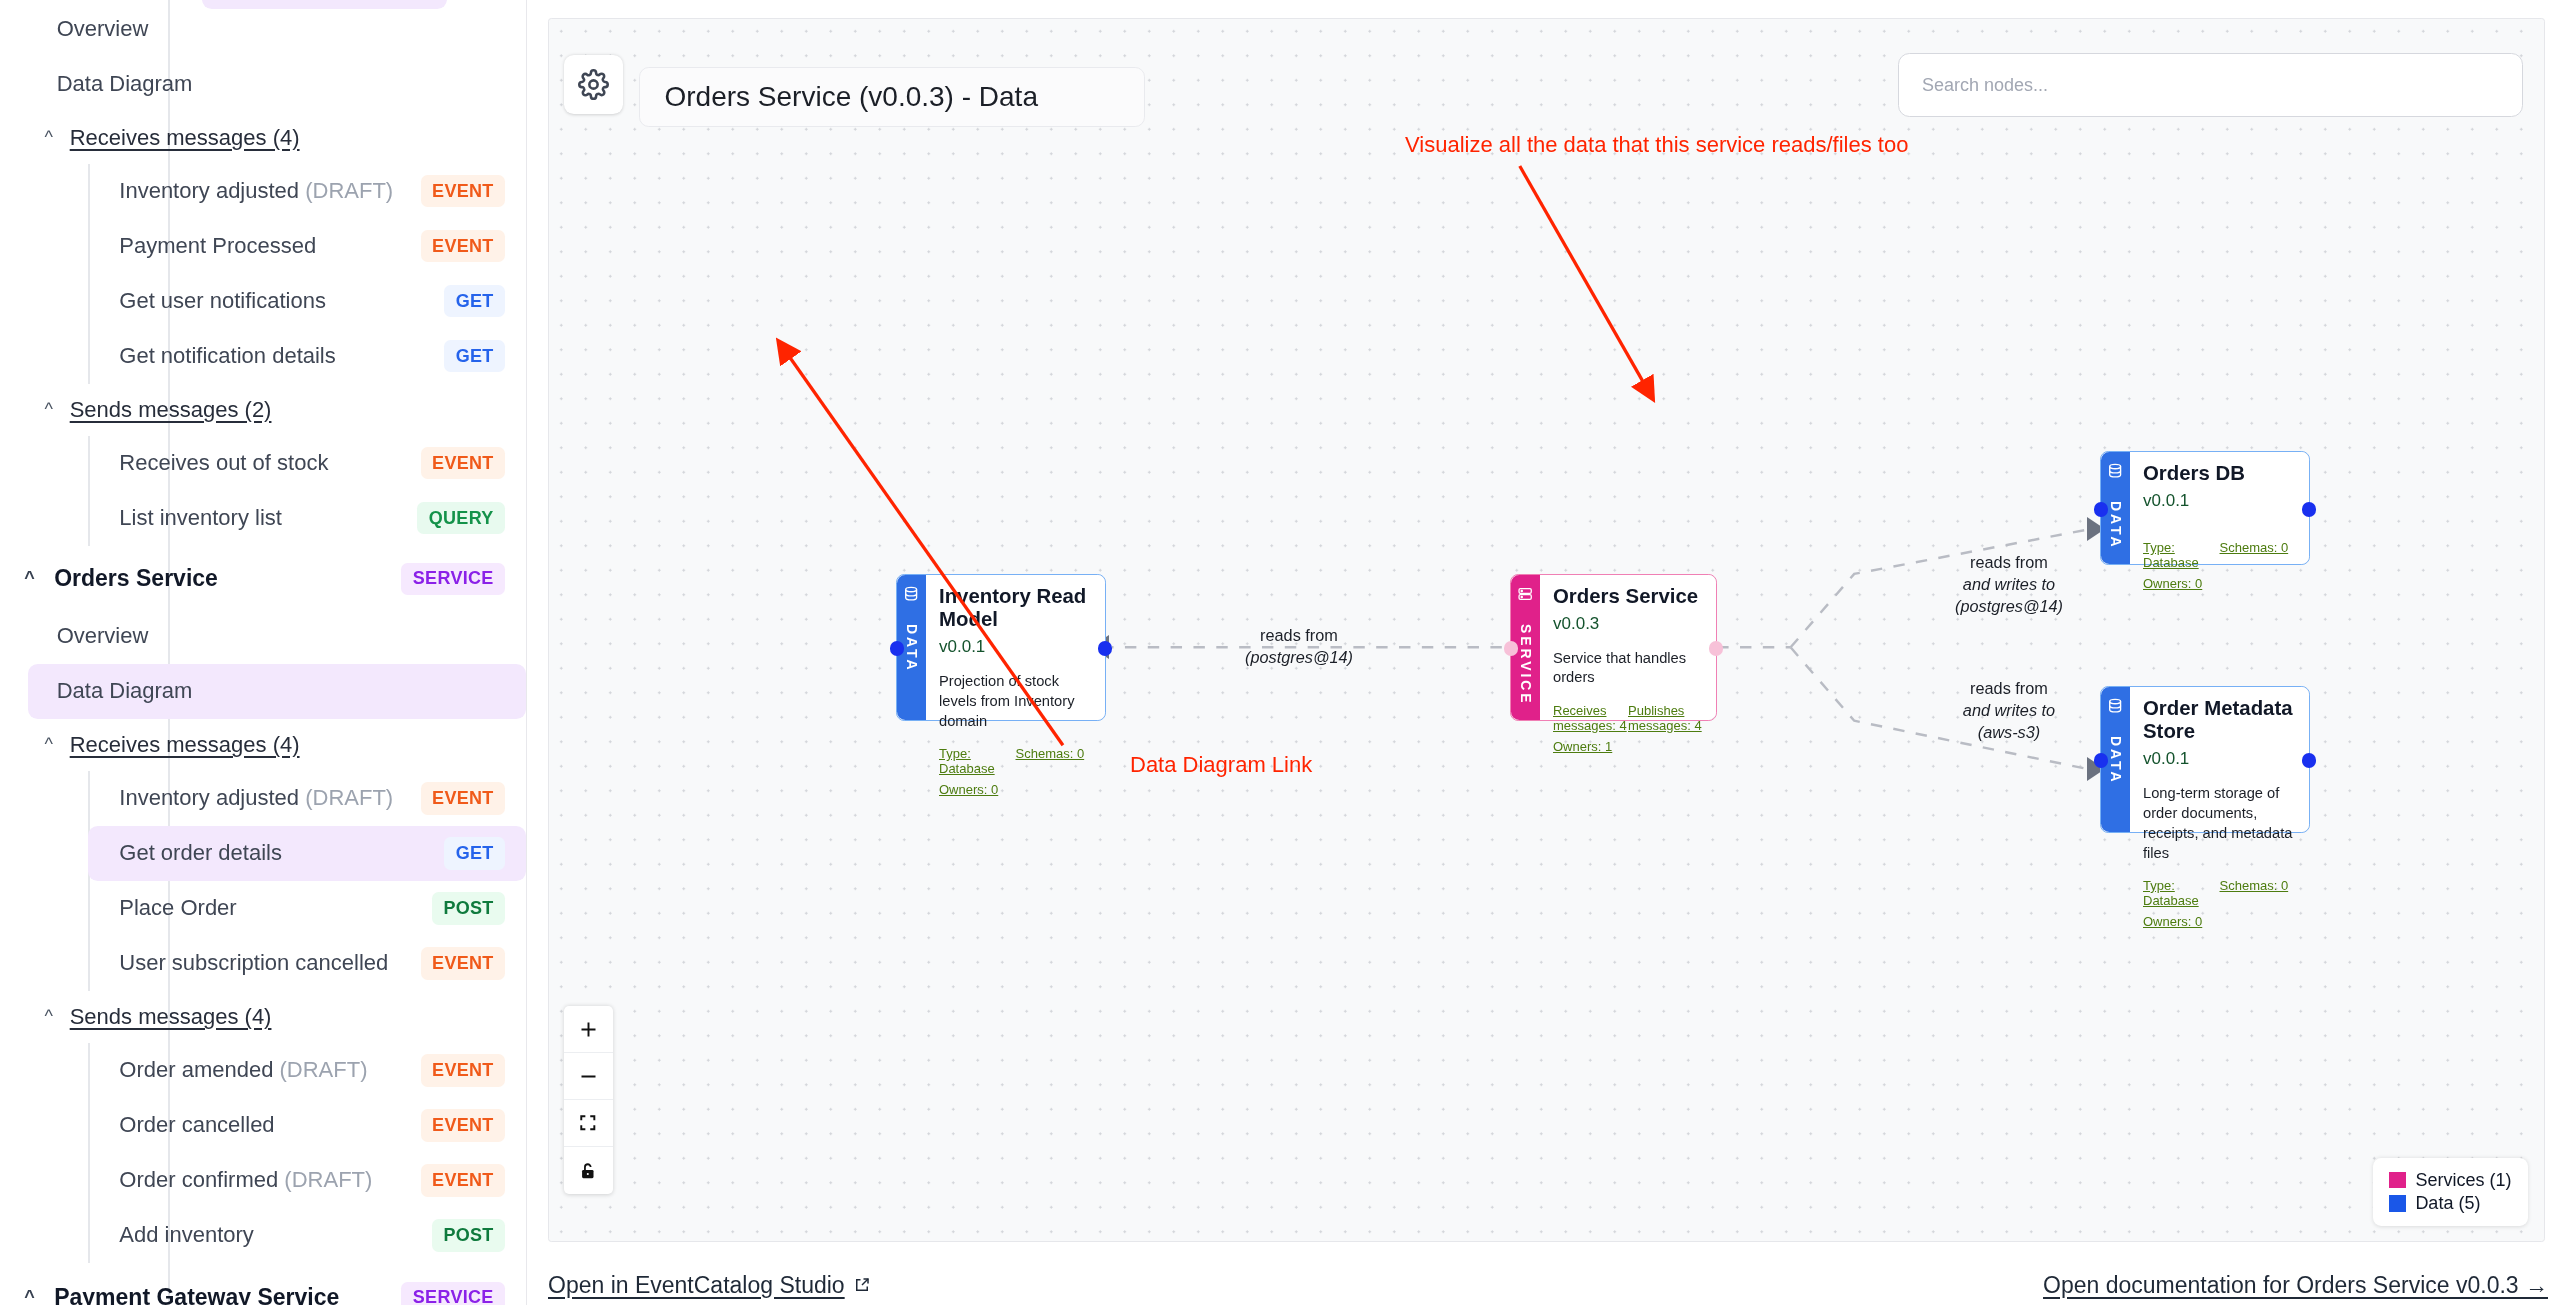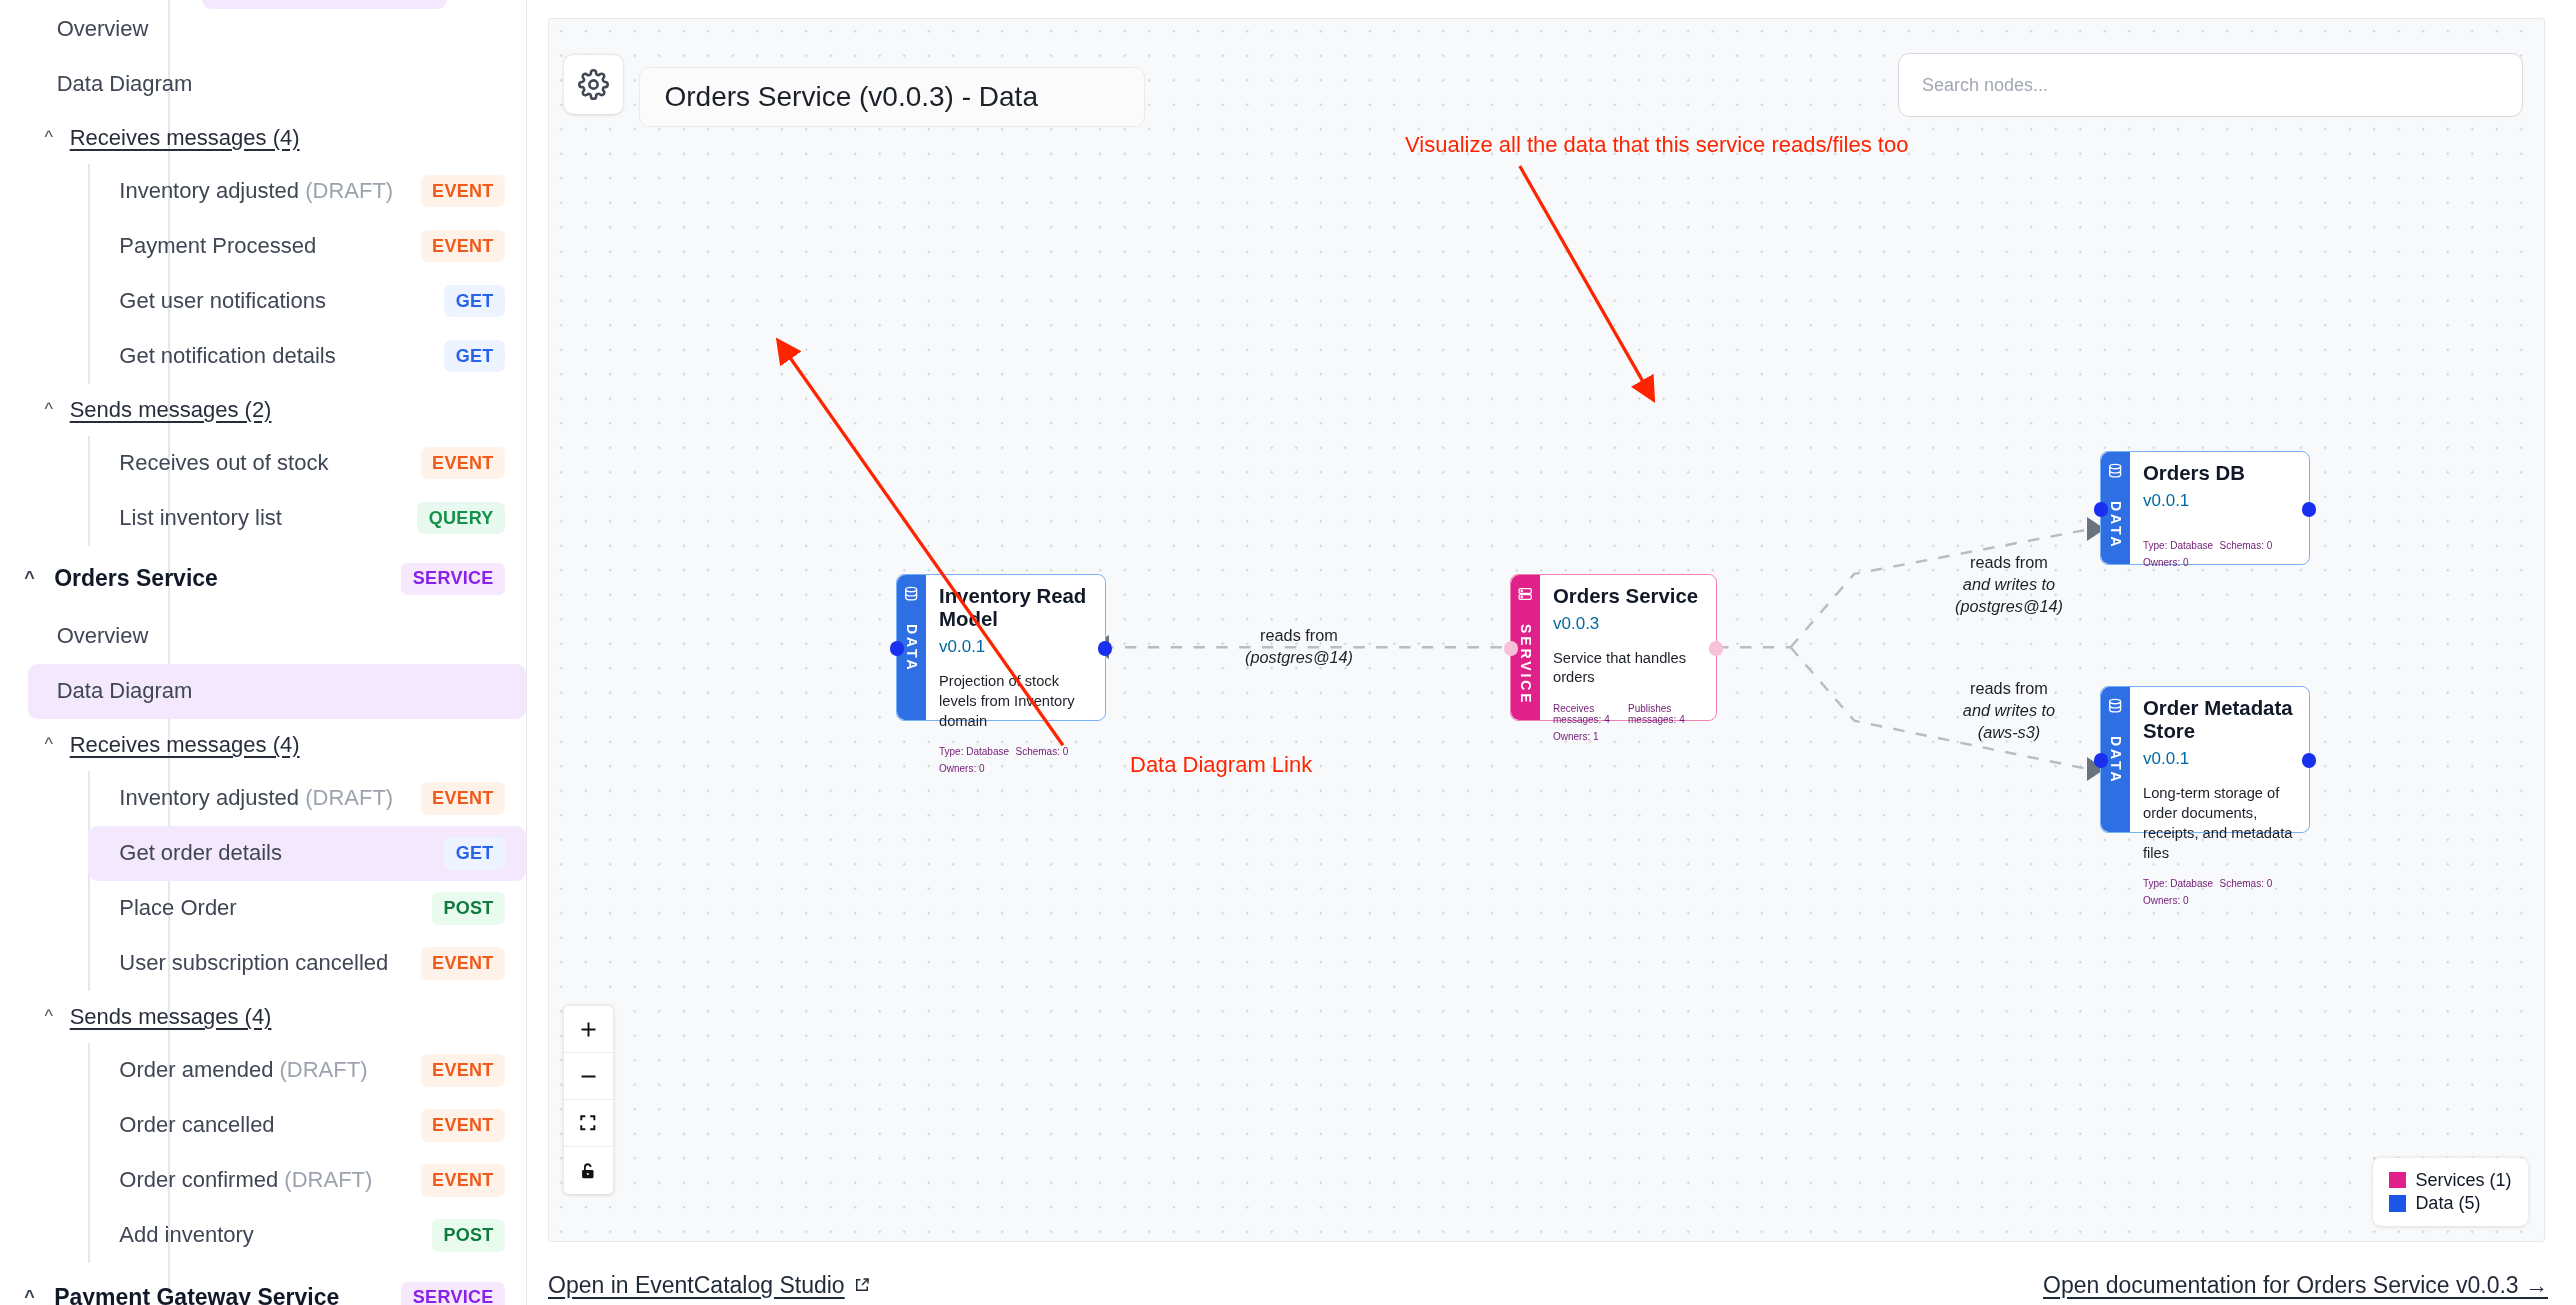--- a/index.html
+++ b/index.html
@@ -135,25 +135,25 @@
     writing-mode: vertical-rl;
     font-size: 14px; font-weight: bold; letter-spacing: 2.9px;
     margin-top: 21px;
   }
   .node .body {
     flex: 1 1 auto; background:#fff; border-radius: 0 8.2px 8.2px 0;
     padding: 9.8px 13px 9.8px 13px;
     display:flex; flex-direction:column;
   }
   .node .n-title { font-size: 20.4px; font-weight: bold; color:#111827; line-height: 1.15; }
-  .node .n-ver   { font-size: 17px; color:#0369a1; margin-top: 5.7px; }
+  .node .n-ver   { font-size: 17px; color:#14532d; margin-top: 5.7px; }
   .node .hr { height:0.8px; background:#e9eaee; margin: 7.3px 0; }
   .node .n-desc { font-size: 14.7px; color:#1b1f27; line-height: 1.35; }
   .node .n-meta { display:flex; flex-wrap:wrap; }
-  .node .n-meta span { font-size: 10px; color:#701a75; width: 50%; margin-bottom: 5.7px; }
+  .node .n-meta span { font-size: 13px; color:#4d7c0f; width: 50%; margin-bottom: 5.7px; text-decoration: underline; }
   .node.data   { border:1.6px solid #77b0f5; }
   .node.data .stripe { background: linear-gradient(180deg,#2f6fe4,#2f6fe4); }
   .node.svc    { border:1.6px solid #f07fb4; }
   .node.svc .stripe { background:#e0218a; }
 
   .dot { position:absolute; width:14.7px; height:14.7px; border-radius:50%; }
   .dot.blue { background:#1930ef; }
   .dot.pink { background:#f7c1d8; }
 
   .tri { position:absolute; width:0; height:0; }

